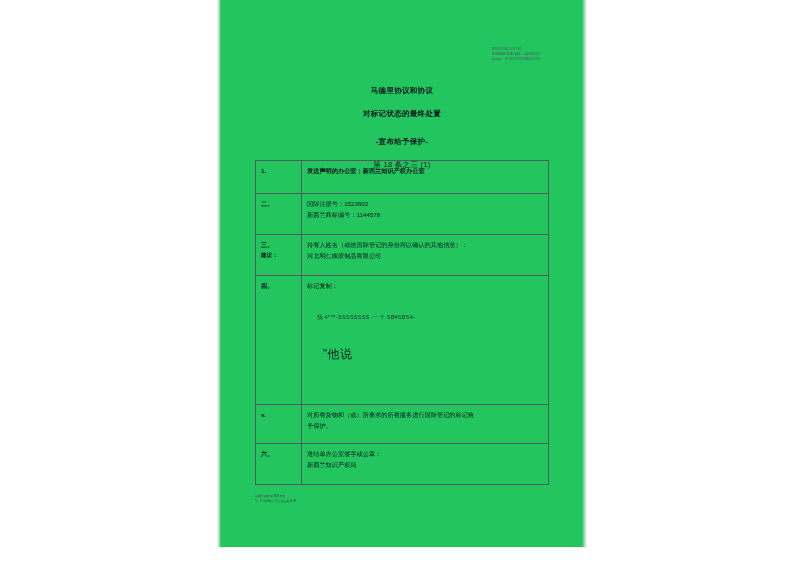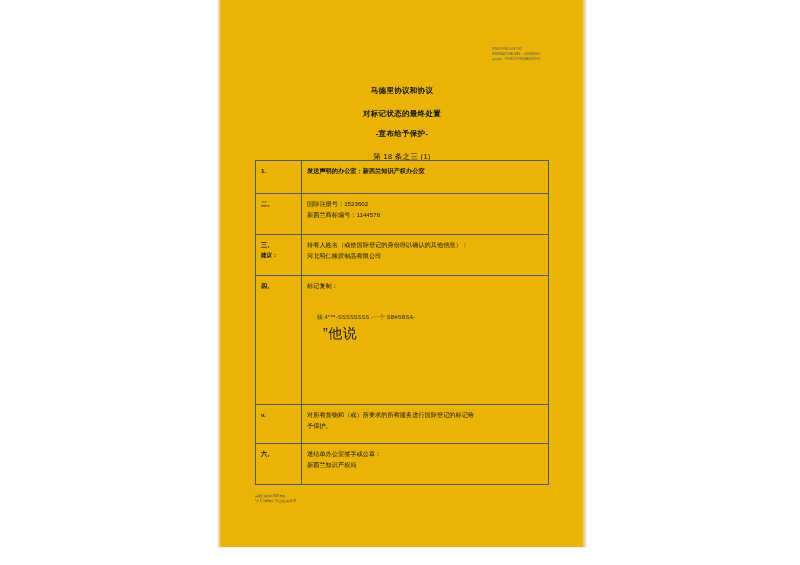--- a/index.html
+++ b/index.html
@@ -19,21 +19,21 @@
     height: 565px;
     background: #ffffff;
   }
   
   #sheet {
     position: absolute;
     left: 218px;
     top: 0px;
     width: 368px;
     height: 547px;
-    background: #eab308;
+    background: #22c55e;
     box-shadow: 0 0 0 1px #f2f2ef;
   }
   
   #sheet:before {
     content: "";
     position: absolute;
     left: 0; top: 0; bottom: 0;
     width: 3px;
     background: linear-gradient(to right, #ededea, rgba(255,255,255,0));
   }
@@ -73,21 +73,21 @@
     text-align: center;
   }
   .headings .h {
     font-size: 7.5px;
     font-weight: bold;
     color: #10151c;
     margin: 0 0 13px 0;
     letter-spacing: 0.3px;
   }
   .headings .h.sub2 {
-    margin-bottom: 10px;
+    margin-bottom: 18px;
     text-align: center;
   }
   .headings .h.art {
     font-weight: normal;
     margin-bottom: 0;
   }
 
   
   table.form {
     position: absolute;
@@ -149,22 +149,22 @@
   .mark-img {
     margin-top: 22px;
     margin-left: 10px;
     font-size: 5.6px;
     color: #2a2f38;
     letter-spacing: 0.2px;
     white-space: nowrap;
   }
   .mark-img2 {
     margin-left: 16px;
-    margin-top: 0;
-    font-size: 14px;
+    margin-top: 22px;
+    font-size: 12px;
     color: #14181f;
     letter-spacing: 0.5px;
   }
 
   
   .footer {
     position: absolute;
     left: 37px;
     top: 494px;
     width: 240px;

